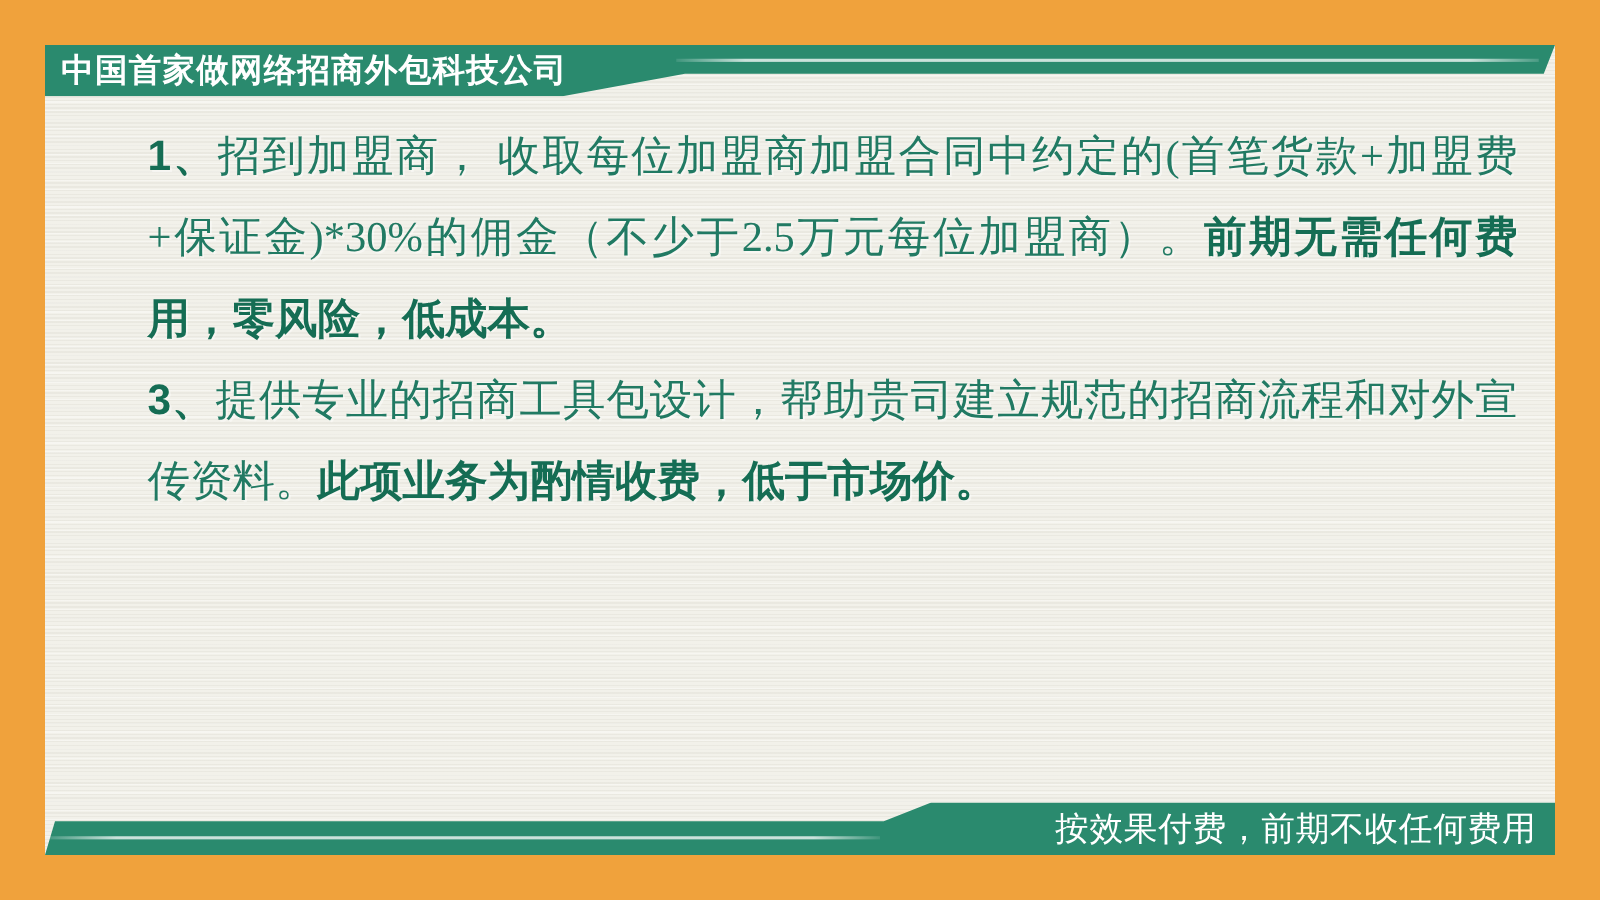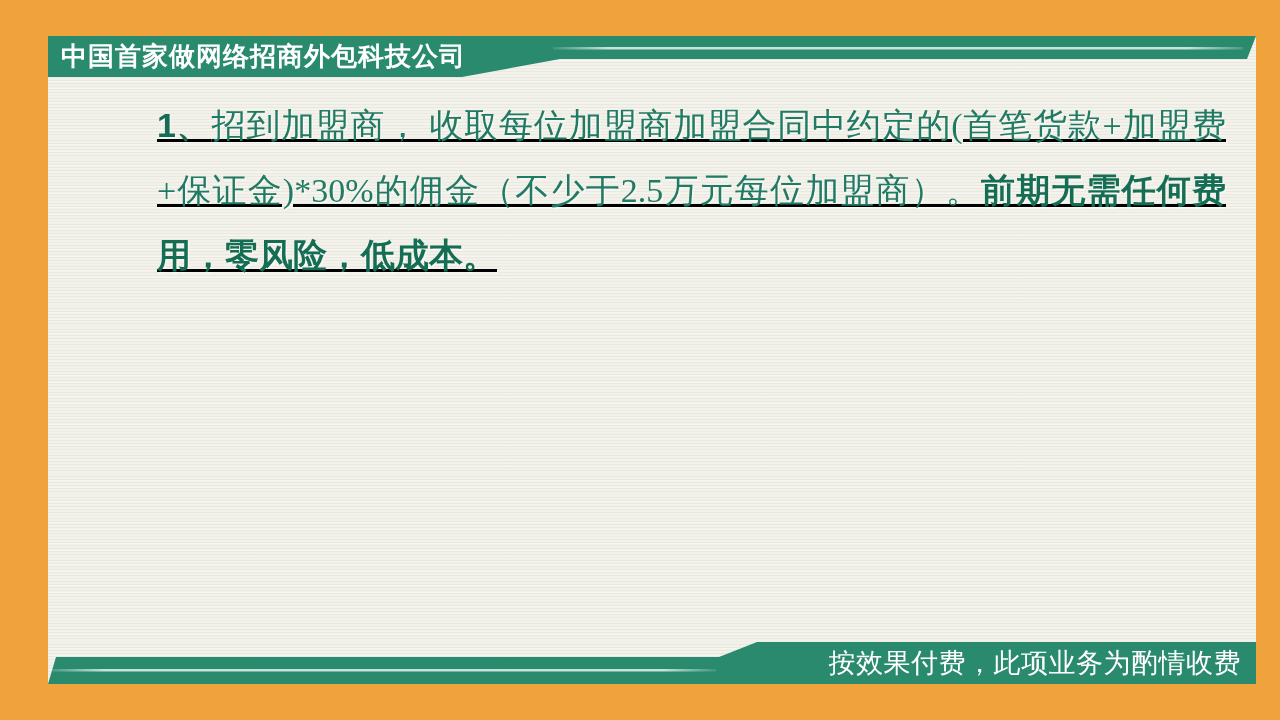--- a/index.html
+++ b/index.html
@@ -8,37 +8,36 @@
     background:var(--orange,#F0A23C);
     font-family:"Liberation Sans","DejaVu Sans",sans-serif;
   }
   .slide{position:relative;width:1280px;height:720px;}
   .panel{
     position:absolute;left:36px;top:36px;width:1208px;height:648px;
     background-color:var(--paper,#F2F1EA);
     background-image:
       repeating-linear-gradient(0deg, rgba(185,182,168,0.14) 0px, rgba(185,182,168,0.14) 1px, rgba(255,255,255,0.0) 1px, rgba(255,255,255,0.0) 3px),
       repeating-linear-gradient(0deg, rgba(255,255,255,0.35) 0px, rgba(255,255,255,0.35) 1px, rgba(0,0,0,0.0) 1px, rgba(0,0,0,0.0) 7px);
-    margin-left: 12px;
   }
   .banner{position:absolute;left:0;width:1208px;overflow:visible;}
   .banner svg{display:block;}
   .header-banner{top:0;height:41px;}
   .footer-banner{bottom:0;height:42px;}
   .banner-title{
     position:absolute;left:13px;top:0;height:41px;display:flex;align-items:center;
     color:#FFFFFF;font-size:26px;font-weight:bold;letter-spacing:1px;white-space:nowrap;
   }
   .footer-label{
     position:absolute;right:15px;top:0;height:42px;display:flex;align-items:center;
     color:#FFFFFF;font-size:27px;font-weight:normal;letter-spacing:0.5px;white-space:nowrap;
   }
   .body-text{
     position:absolute;left:0;top:41px;width:1208px;height:565px;
-    box-sizing:border-box;padding:16px 30px 0 109px;text-decoration:underline;
+    box-sizing:border-box;padding:16px 30px 0 82px;
   }
   .body-text p{
     margin:0;
     font-family:"Liberation Serif","DejaVu Serif",serif;
     font-size:34px;line-height:65px;
     color:var(--textGreen,#217A63);
     text-align:justify;text-justify:inter-ideograph;
     text-shadow:1.5px 1.5px 0 rgba(255,255,255,0.45);
   }
   .body-text .seg.bold{
@@ -68,32 +67,33 @@
           </linearGradient>
         </defs>
         <path d="M0,0 H1208 L1199,23 H512 L414,41 H0 Z" fill="#2A8A6E"></path>
         <rect x="505" y="11" width="690" height="2.5" fill="url(#lineFadeH)"></rect>
       </svg>
       <span class="banner-title">中国首家做网络招商外包科技公司</span>
     </div>
 
     <div class="body-text">
         <p><span class="seg num">1、</span><span class="seg ">招到加盟商， 收取每位加盟商加盟合同中约定的(首笔货款+加盟费+保证金)*30%的佣金（不少于2.5万元每位加盟商）。</span><span class="seg bold">前期无需任何费用，零风险，低成本。</span></p>
+        <p><span class="seg num">3、</span><span class="seg ">提供专业的招商工具包设计，帮助贵司建立规范的招商流程和对外宣传资料。</span><span class="seg bold">此项业务为酌情收费，低于市场价。</span></p>
       </div>
 
     <div class="banner footer-banner">
       <svg width="1208" height="42" viewBox="0 0 1208 42" aria-hidden="true">
         <defs>
           <linearGradient id="lineFadeF" x1="0" y1="0" x2="1" y2="0">
             <stop offset="0" stop-color="#FFFFFF" stop-opacity="0.15"></stop>
             <stop offset="0.08" stop-color="#FFFFFF" stop-opacity="0.75"></stop>
             <stop offset="0.92" stop-color="#FFFFFF" stop-opacity="0.75"></stop>
             <stop offset="1" stop-color="#FFFFFF" stop-opacity="0.1"></stop>
           </linearGradient>
         </defs>
         <path d="M8,15 H671 L709,0 H1208 V42 H0 Z" fill="#2A8A6E"></path>
         <rect x="4" y="27" width="664" height="2.5" fill="url(#lineFadeF)"></rect>
       </svg>
-      <span class="footer-label">按效果付费，此项业务为酌情收费</span>
+      <span class="footer-label">按效果付费，前期不收任何费用</span>
     </div>
 
   </div>
 </div>
 
 </body></html>

